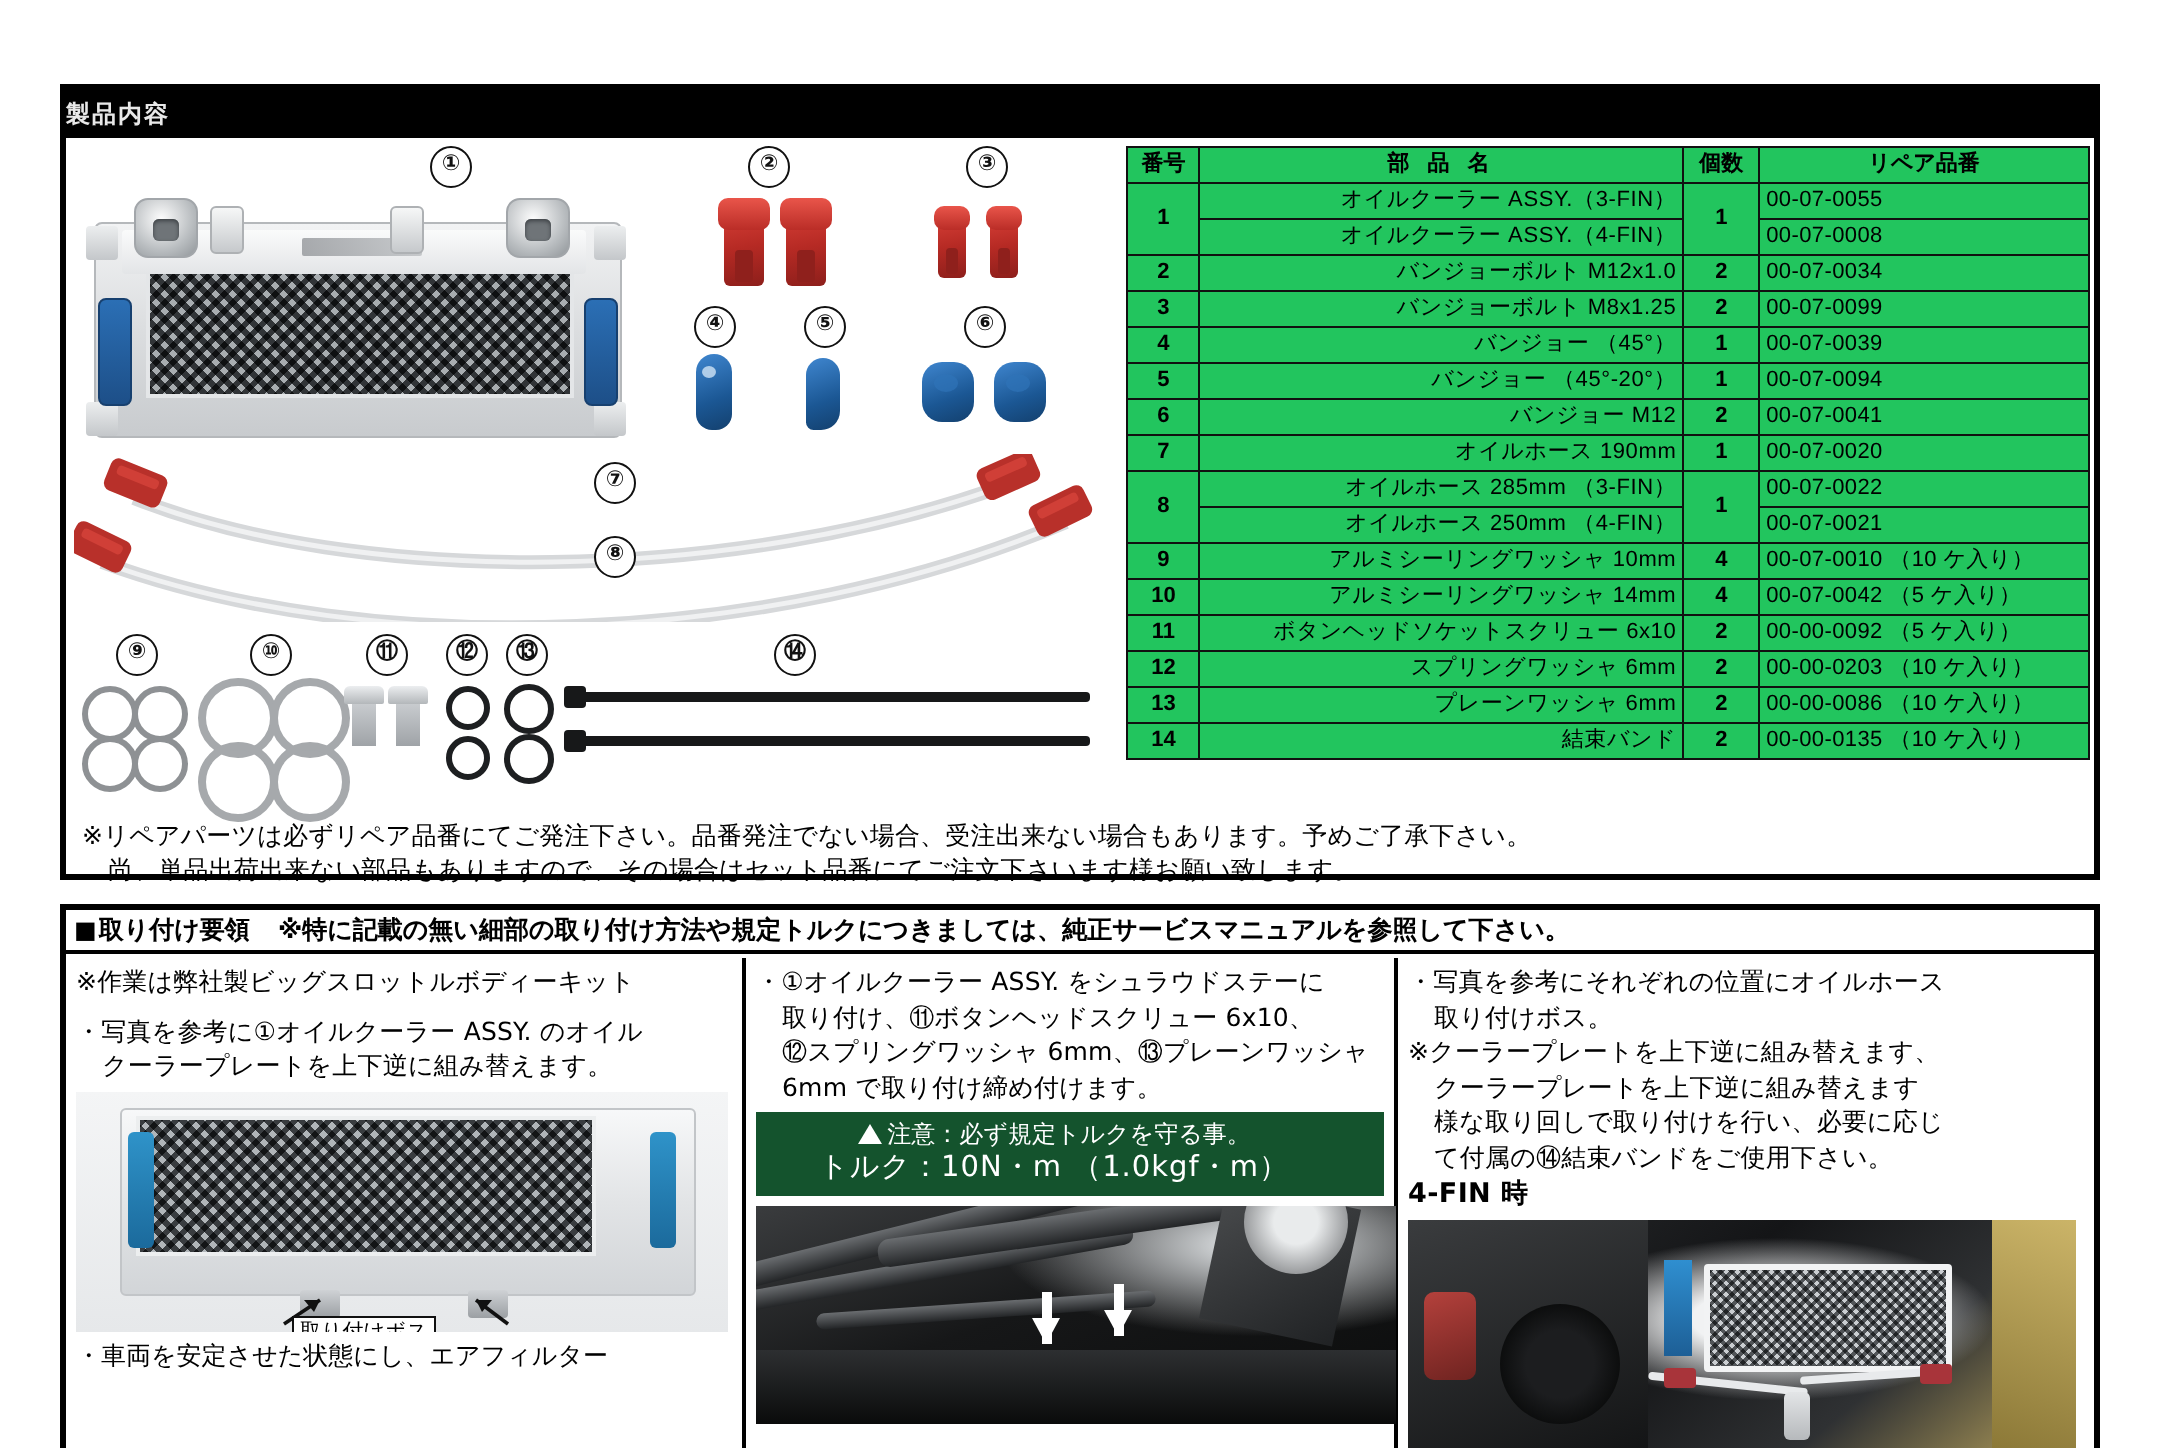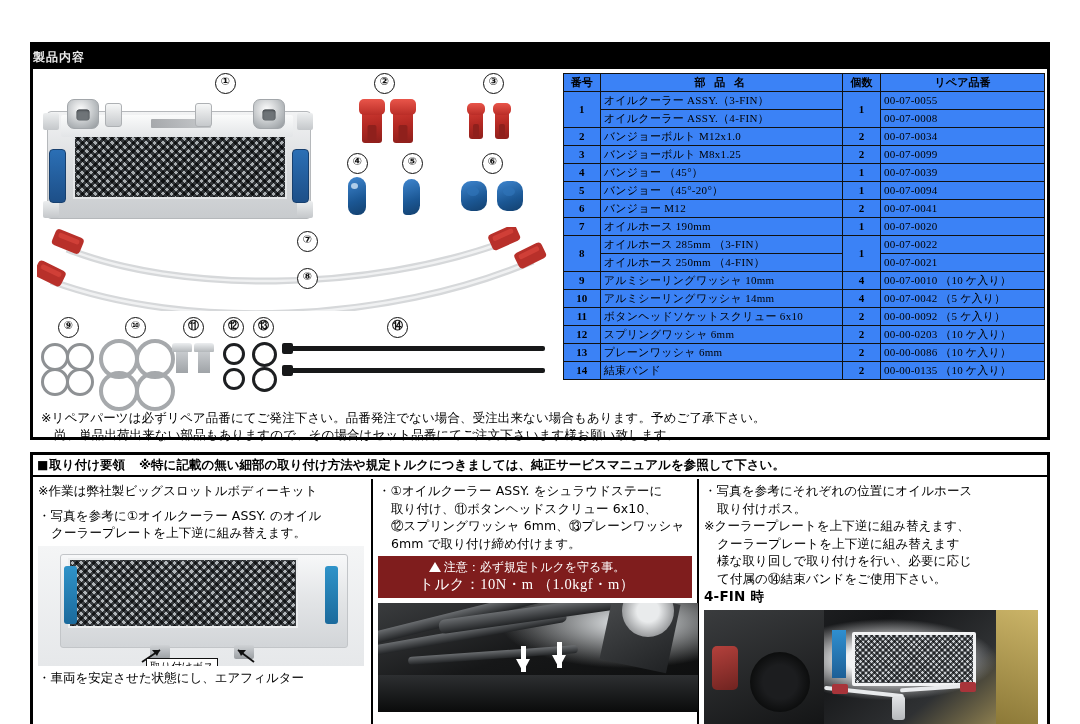--- a/index.html
+++ b/index.html
@@ -153,31 +153,31 @@
   .tiewrap{position:absolute;height:5px;background:#171819;border-radius:2px;}
   .tiewrap .hd{
     position:absolute;left:-7px;top:-3px;width:11px;height:11px;
     background:#171819;border-radius:2px;
   }
 
   
   .tbl-wrap{position:absolute;left:530px;top:4px;width:482px;}
   table.parts{
     border-collapse:collapse;width:482px;
-    font-family:Liberation Serif, serif;
-    background:#3b82f6;
+    font-family:Liberation Sans, sans-serif;
+    background:#22c55e;
   }
   table.parts th,table.parts td{
     border:1px solid #111;padding:0 3px;font-size:11px;
     height:17px;line-height:15px;color:#000;white-space:nowrap;
   }
   table.parts thead th{font-weight:bold;text-align:center;letter-spacing:3px;}
   table.parts thead th.h-no{letter-spacing:0px;}
   .c-no{width:32px;text-align:center;font-weight:bold;}
-  .c-name{width:246px;text-align:left;letter-spacing:.3px;}
+  .c-name{width:246px;text-align:right;letter-spacing:.3px;}
   .c-qty{width:34px;text-align:center;font-weight:bold;}
   .c-sku{width:166px;text-align:left;letter-spacing:.2px;}
 
   
   .note-block{
     position:absolute;left:8px;top:340px;width:1000px;
     font-size:12.5px;line-height:17px;color:#000;letter-spacing:.1px;
   }
   .note-block .l2{padding-left:13px;}
 
@@ -198,22 +198,22 @@
   .col{position:relative;box-sizing:border-box;padding:3px 5px 0 5px;}
   .col.c1{width:340px;border-right:2px solid #000;}
   .col.c2{width:326px;border-right:2px solid #000;}
   .col.c3{width:344px;}
   .txt{font-size:12.5px;line-height:17.5px;color:#000;letter-spacing:.1px;}
   .txt .ind{padding-left:13px;display:block;}
   .gap{height:7px;}
 
   
   .warnbox{
-    margin-top:4px;background:#7f1d1d;color:#fff;
-    padding:3px 16px 4px 0;text-align:center;font-family:Liberation Serif, serif;
+    margin-top:4px;background:#14532d;color:#fff;
+    padding:3px 16px 4px 0;text-align:center;
   }
   .warnbox .l1{font-size:12px;line-height:16px;}
   .warnbox .l2{font-size:14.5px;line-height:19px;letter-spacing:.5px;}
   .tri{display:inline-block;margin-right:3px;
     width:0;height:0;border-left:6px solid transparent;border-right:6px solid transparent;
     border-bottom:10px solid #fff;vertical-align:-1px;}
 
   
   .photo{position:relative;overflow:hidden;background:#111;}
   .ph-cooler{

